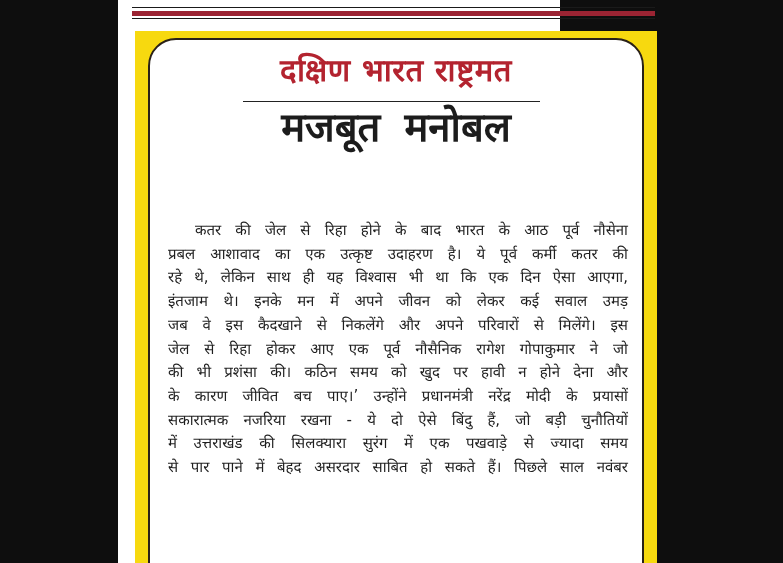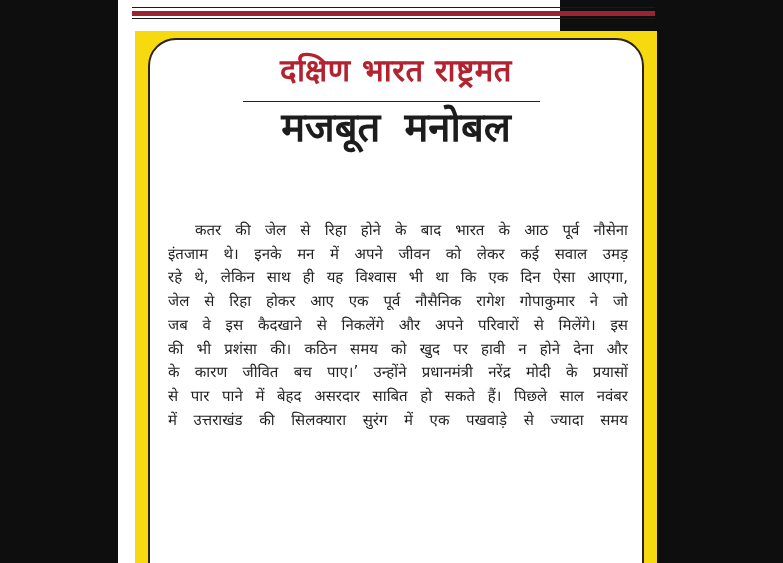--- a/index.html
+++ b/index.html
@@ -76,24 +76,26 @@
   <div class="rule-bottom"></div>
 
   <div class="yellow-box">
     <div class="inner-box">
       <div class="masthead">दक्षिण भारत राष्ट्रमत</div>
       <div class="masthead-rule"></div>
       <div class="headline">मजबूत मनोबल</div>
 
       <div class="body-text">
         <span class="line first">कतर की जेल से रिहा होने के बाद भारत के आठ पूर्व नौसेना</span>
+        <span class="line">प्रबल आशावाद का एक उत्कृष्ट उदाहरण है। ये पूर्व कर्मी कतर की</span>
+        <span class="line">रहे थे, लेकिन साथ ही यह विश्वास भी था कि एक दिन ऐसा आएगा,</span>
         <span class="line">इंतजाम थे। इनके मन में अपने जीवन को लेकर कई सवाल उमड़</span>
-        <span class="line">रहे थे, लेकिन साथ ही यह विश्वास भी था कि एक दिन ऐसा आएगा,</span>
+        <span class="line">जब वे इस कैदखाने से निकलेंगे और अपने परिवारों से मिलेंगे। इस</span>
         <span class="line">जेल से रिहा होकर आए एक पूर्व नौसैनिक रागेश गोपाकुमार ने जो</span>
-        <span class="line">जब वे इस कैदखाने से निकलेंगे और अपने परिवारों से मिलेंगे। इस</span>
         <span class="line">की भी प्रशंसा की। कठिन समय को खुद पर हावी न होने देना और</span>
         <span class="line">के कारण जीवित बच पाए।’ उन्होंने प्रधानमंत्री नरेंद्र मोदी के प्रयासों</span>
+        <span class="line">सकारात्मक नजरिया रखना - ये दो ऐसे बिंदु हैं, जो बड़ी चुनौतियों</span>
+        <span class="line">में उत्तराखंड की सिलक्यारा सुरंग में एक पखवाड़े से ज्यादा समय</span>
         <span class="line">से पार पाने में बेहद असरदार साबित हो सकते हैं। पिछले साल नवंबर</span>
-        <span class="line">में उत्तराखंड की सिलक्यारा सुरंग में एक पखवाड़े से ज्यादा समय</span>
       </div>
     </div>
   </div>
 </div>
 
 </body></html>

